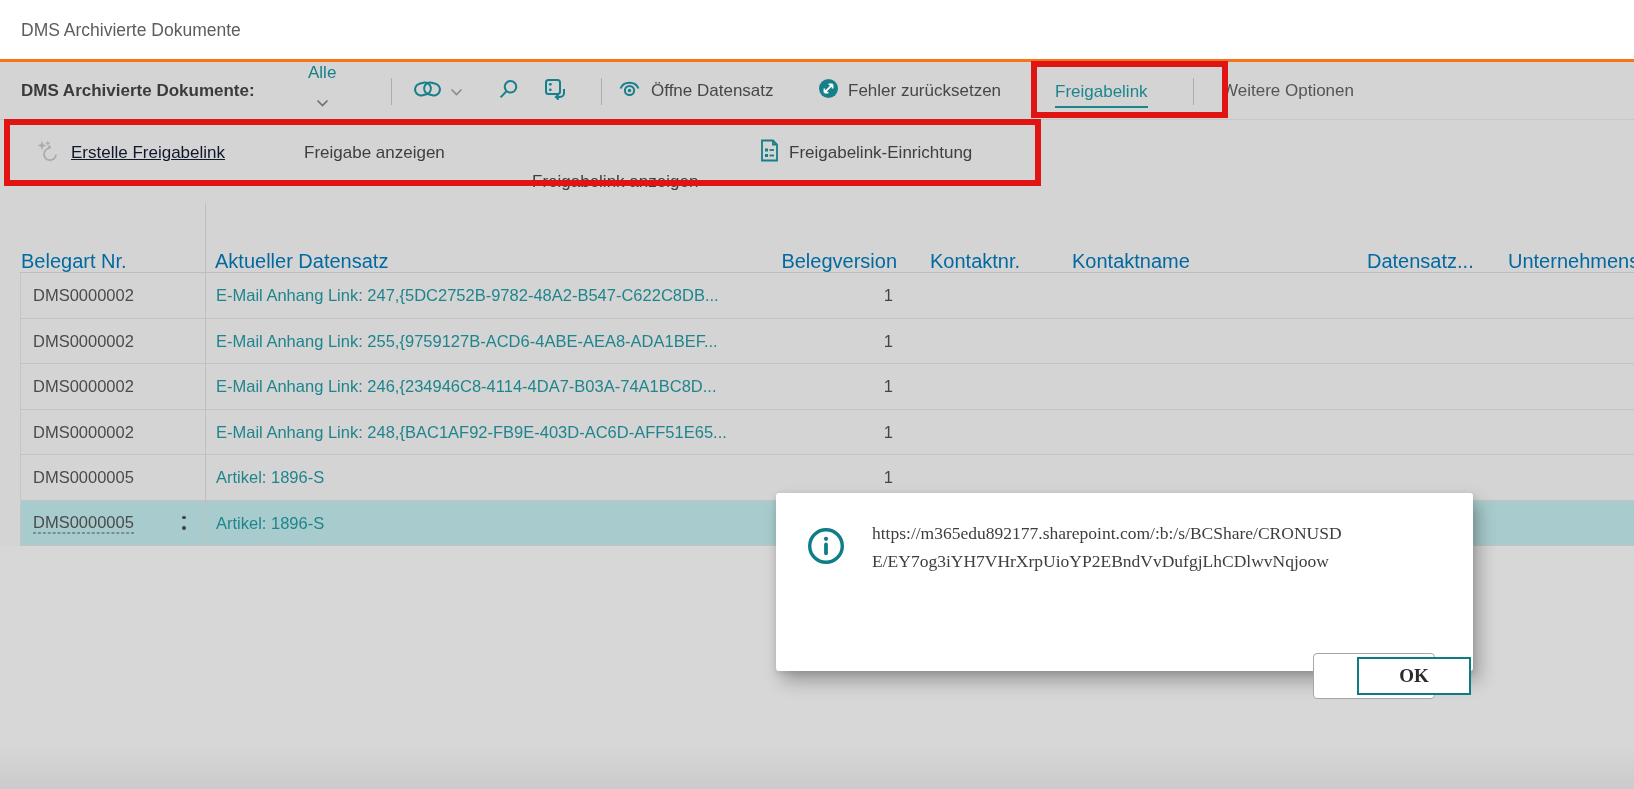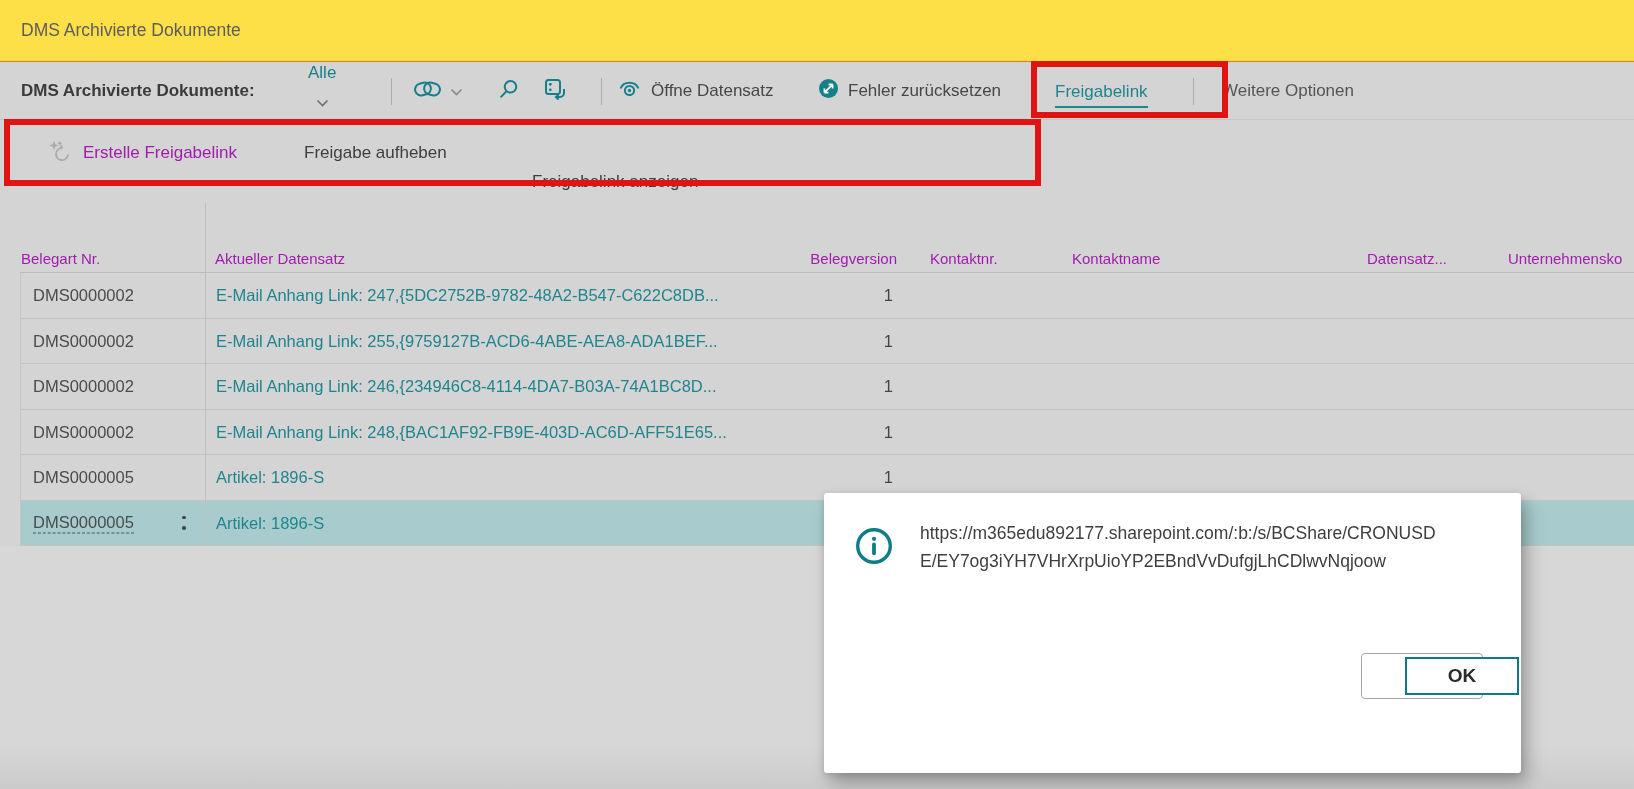--- a/index.html
+++ b/index.html
@@ -4,21 +4,21 @@
 <style>
   * { box-sizing: border-box; margin: 0; padding: 0; }
   html,body { width:1634px; height:789px; }
   body {
     font-family: "Liberation Sans", "DejaVu Sans", sans-serif;
     background:#d4d4d4;
   }
   #screen { position:relative; width:1634px; height:789px; overflow:hidden; background:#d4d4d4; }
 
   
-  .top-strip { position:absolute; left:0; top:0; width:100%; height:62px; background:#fde047; border-bottom:1px solid #f97316; }
+  .top-strip { position:absolute; left:0; top:0; width:100%; height:62px; background:#ffffff; border-bottom:3px solid #f97316; }
   .page-title { position:absolute; left:21px; top:20px; font-size:17.5px; color:#5d5d5d; }
 
   
   .toolbar { position:absolute; left:0; top:63px; width:100%; height:57px; background:#d4d4d4; border-bottom:1px solid #c8c8c8; }
   .tb-item { position:absolute; top:0; height:100%; display:flex; align-items:center; }
   .list-caption { left:21px; font-weight:700; font-size:17px; color:#3b3b3b; }
   .filter { left:308px; gap:9px; font-size:17px; color:#15808a; cursor:pointer;flex-direction:column; }
   .vsep { position:absolute; top:15px; width:1px; height:27px; background:#adadad; }
   .vsep1 { left:391px; } .vsep2 { left:601px; } .vsep3 { left:1193px; }
   .copilot-btn { left:412px; gap:7px; cursor:pointer; }
@@ -27,54 +27,54 @@
   .action { font-size:17px; color:#474747; cursor:pointer; }
   .open-record { left:618px; gap:10px; }
   .reset-errors { left:818px; gap:9px; }
   .share-tab { left:1055px; cursor:pointer; }
   .share-tab span { font-size:17px; color:#1f858d; border-bottom:2px solid #1f858d; padding-bottom:4px; margin-top:7px; }
   .more-options { left:1222px; font-size:17px; color:#555; cursor:pointer; }
 
   
   .ribbon { position:absolute; left:0; top:120px; width:100%; height:66px; background:#d4d4d4; }
   .rb-item { position:absolute; top:0; height:100%; display:flex; align-items:center; gap:10px; font-size:17px; color:#3f3f3f; cursor:pointer; }
-  .rb-create { left:48px; color:#a21caf; cursor:default; }
+  .rb-create { left:36px; color:#0f172a; cursor:default;text-decoration:underline; }
   .rb-revoke { left:304px; }
   .rb-show { left:532px;margin-top:29px; }
   .rb-setup { left:760px; }
 
   
   .red-box { position:absolute; border:6px solid #e11414; z-index:6; pointer-events:none; }
   .red-box-tab { left:1031px; top:61px; width:197px; height:57px; }
   .red-box-ribbon { left:4px; top:119px; width:1037px; height:67px; }
 
   
-  .col-header { position:absolute; top:250px; font-size:15px; color:#a21caf; white-space:nowrap; }
+  .col-header { position:absolute; top:250px; font-size:20px; color:#0369a1; white-space:nowrap; }
   .ch1 { left:21px; } .ch2 { left:215px; } .ch3 { right:737px; }
   .ch4 { left:930px; } .ch5 { left:1072px; } .ch6 { left:1367px; } .ch7 { left:1508px; }
   .header-line { position:absolute; left:20px; right:0; top:272px; height:1px; background:#bdbdbd; }
   .vline-col { position:absolute; left:205px; top:203px; height:343px; width:1px; background:#bfbfbf; z-index:2; }
 
   .rows { position:absolute; left:20px; right:0; top:273px; border-left:1px solid #c6c6c6; }
   .row { position:relative; height:45.5px; border-bottom:1px solid #c3c3c3; }
   .row.selected { background:#a8cccd; }
   .cell-id { position:absolute; left:12px; top:50%; transform:translateY(-50%); font-size:16.5px; color:#4b4b4b; white-space:nowrap; }
   .row.selected .cell-id { border-bottom:1px dashed #4f4f4f; padding-bottom:1px; }
   .row-dots { display:none; position:absolute; left:161px; top:50%; transform:translateY(-50%); flex-direction:column; gap:7px; cursor:pointer; }
   .row.selected .row-dots { display:flex; }
   .row-dots i { display:block; width:3.5px; height:3.5px; border-radius:50%; background:#444; }
   .cell-link { position:absolute; left:195px; top:50%; transform:translateY(-50%); font-size:16.5px; color:#1f858d; text-decoration:none; white-space:nowrap; cursor:pointer; }
   .cell-version { position:absolute; right:741px; top:50%; transform:translateY(-50%); font-size:16.5px; color:#454545; }
 
   .below-table { position:absolute; left:0; top:546px; width:100%; height:243px;
     background:linear-gradient(#d7d7d7 0 82%, #cbcbcb 100%); }
 
   
-  .dialog { position:absolute; left:824px; top:493px; width:697px; height:280px; background:#fff;
-    border-radius:3px; box-shadow:6px 10px 18px rgba(0,0,0,.28), 0 2px 6px rgba(0,0,0,.12); z-index:10; }
+  .dialog { position:absolute; left:776px; top:493px; width:697px; height:178px; background:#fff;
+    border-radius:3px; box-shadow:6px 10px 18px rgba(0,0,0,.28), 0 2px 6px rgba(0,0,0,.12); z-index:10;font-family:Liberation Serif, serif; }
   .dialog-info-icon { position:absolute; left:31px; top:34px; width:38px; height:38px; }
   .dialog-msg { position:absolute; left:96px; top:26px; width:585px; font-size:17.5px; line-height:28px; color:#3e3e3e; }
   .ok-wrap { position:absolute; left:537px; top:160px; width:122px; height:46px;
     border:1px solid #a6a6a6; border-radius:4px; background:#fff; padding:3px; }
   .ok-btn { width:100%; height:100%; border:2px solid #0e7b84; background:#fff;
     font-family:inherit; font-size:19px; font-weight:600; color:#2b2b2b; cursor:pointer;margin-left:40px; }
 </style>
 </head>
 <body>
 
@@ -173,24 +173,37 @@
         <svg width="25" height="22" viewBox="0 0 25 22">
           <path d="M6 1 l1.3 3.2 3.2 1.3 -3.2 1.3 L6 10 4.7 6.8 1.5 5.5 4.7 4.2 Z" fill="#ababab"></path>
           <path d="M11.8 0.5 l0.8 1.9 1.9 0.8 -1.9 0.8 -0.8 1.9 -0.8 -1.9 -1.9 -0.8 1.9 -0.8 Z" fill="#ababab"></path>
           <path d="M20 14.5 a6 6 0 1 1 -6 -6.3" fill="none" stroke="#ababab" stroke-width="1.8"></path>
           <path d="M13 4.6 l2.6 3.2 -3.9 1.3 Z" fill="#ababab"></path>
         </svg>
       </span>
       <span>Erstelle Freigabelink</span>
     </span>
 
-    <span class="rb-item rb-revoke">Freigabe aufheben</span>
+    <span class="rb-item rb-revoke">Freigabe anzeigen</span>
 
     <span class="rb-item rb-show">Freigabelink anzeigen</span>
 
+    <span class="rb-item rb-setup">
+      <span>
+        <svg width="19" height="23" viewBox="0 0 19 23">
+          <path d="M2 1.5 h11 l4 4 V 21.5 H 2 Z" fill="none" stroke="#15808a" stroke-width="1.8"></path>
+          <path d="M13 1.5 v4 h4" fill="none" stroke="#15808a" stroke-width="1.8"></path>
+          <rect x="5" y="9.5" width="3" height="3" fill="#15808a"></rect>
+          <line x1="9.5" y1="11" x2="14" y2="11" stroke="#15808a" stroke-width="1.8"></line>
+          <rect x="5" y="15" width="3" height="3" fill="#15808a"></rect>
+          <line x1="9.5" y1="16.5" x2="14" y2="16.5" stroke="#15808a" stroke-width="1.8"></line>
+        </svg>
+      </span>
+      <span>Freigabelink-Einrichtung</span>
+    </span>
   </div>
 
   <div class="red-box red-box-tab"></div>
   <div class="red-box red-box-ribbon"></div>
 
   <span class="col-header ch1">Belegart Nr.</span>
   <span class="col-header ch2">Aktueller Datensatz</span>
   <span class="col-header ch3">Belegversion</span>
   <span class="col-header ch4">Kontaktnr.</span>
   <span class="col-header ch5">Kontaktname</span>

